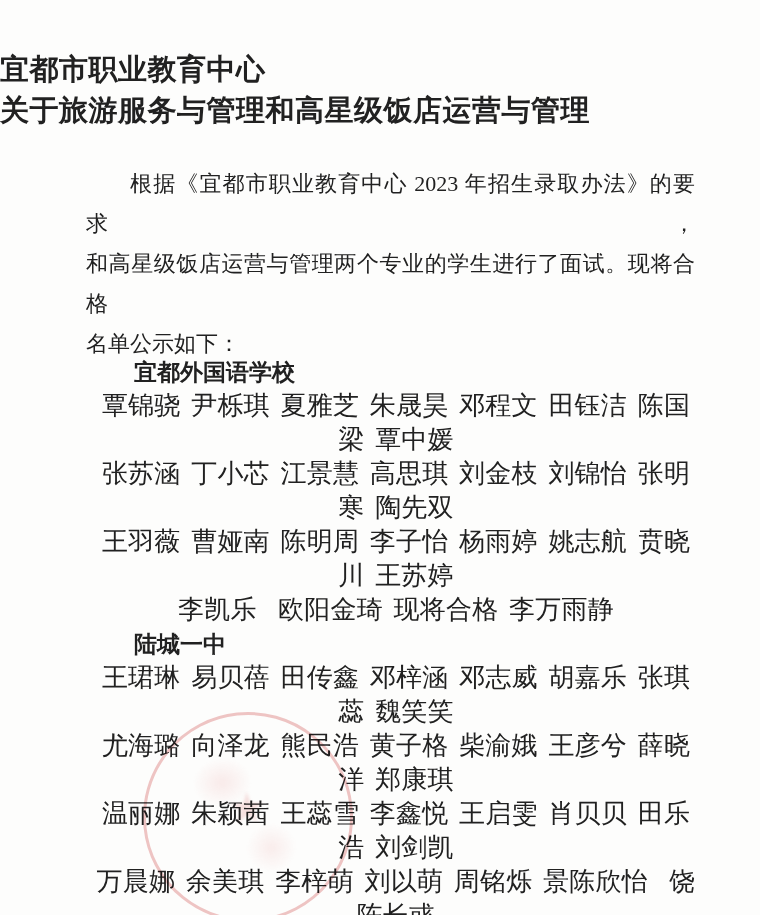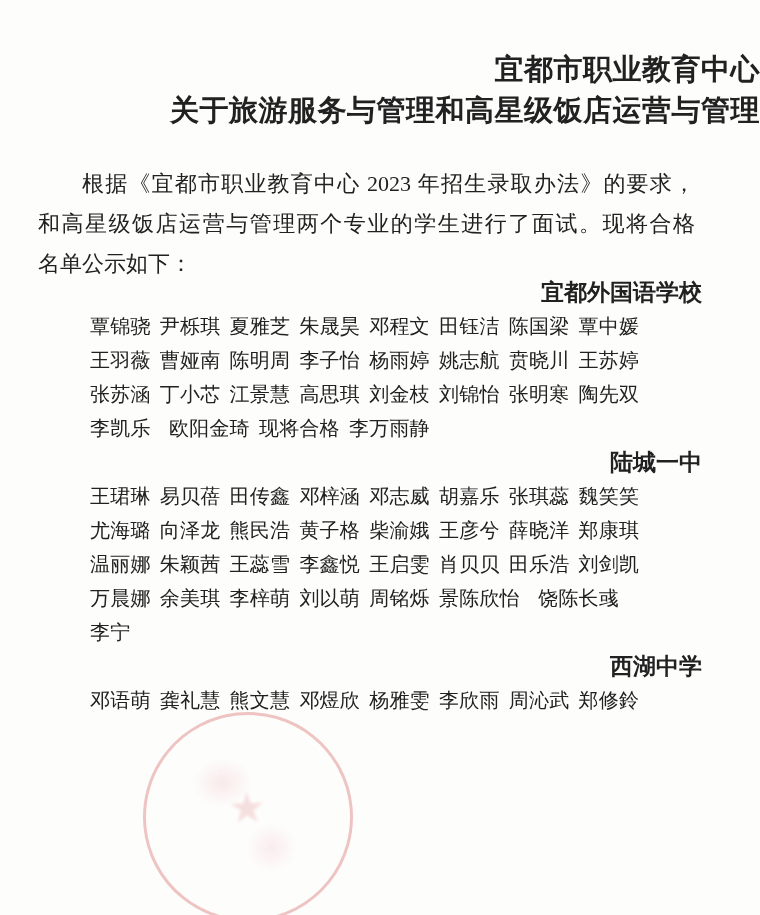--- a/index.html
+++ b/index.html
@@ -8,55 +8,55 @@
     background:#fdfdfc;
     font-family:"Liberation Serif","DejaVu Serif",serif;
     color:#212121;
     overflow:hidden;
   }
   .page{position:relative;width:760px;height:915px;overflow:hidden;}
 
   
   .title-block{
     padding-top:49px;
-    text-align:right;
+    text-align:left;
     font-weight:bold;
     font-size:29px;
     line-height:41px;
     letter-spacing:0.5px;
   }
 
   
   .para{
-    margin:33px 65px 0 38px;
+    margin:33px 65px 0 86px;
     font-size:22px;
     line-height:40px;
   }
   .para-line{min-height:40px;}
   .para-line.fill{text-align:justify;text-align-last:justify;}
   .para-line.indent{text-indent:44px;}
 
   
   .name-area{
     margin:-9px 58px 0 90px;
   }
   .school-header{
     font-family:"Liberation Sans","DejaVu Sans",sans-serif;
     font-weight:bold;
     font-size:23px;
     line-height:34px;
     padding-left:44px;
-    text-align:right;
   }
   .name-line{
-    font-size:20px;
+    font-size:26px;
     line-height:34px;
     white-space:pre-wrap;
     word-spacing:4px;
     letter-spacing:0.2px;
+    text-align:center;
   }
 
   
   .seal{
     position:absolute;
     left:143px;top:712px;
     width:204px;height:204px;
     border-radius:50%;
     border:3px solid rgba(213,92,92,0.35);
     transform:rotate(-6deg);
@@ -95,22 +95,22 @@
   <div class="para">
     <div class="para-line indent fill">根据《宜都市职业教育中心 2023 年招生录取办法》的要求，</div>
     <div class="para-line fill">和高星级饭店运营与管理两个专业的学生进行了面试。现将合格</div>
     <div class="para-line">名单公示如下：</div>
   </div>
 
   <div class="name-area">
 
     <div class="school-header">宜都外国语学校</div>
     <div class="name-line">覃锦骁 尹栎琪 夏雅芝 朱晟昊 邓程文 田钰洁 陈国梁 覃中媛</div>
+    <div class="name-line">张苏涵 丁小芯 江景慧 高思琪 刘金枝 刘锦怡 张明寒 陶先双</div>
     <div class="name-line">王羽薇 曹娅南 陈明周 李子怡 杨雨婷 姚志航 贲晓川 王苏婷</div>
-    <div class="name-line">张苏涵 丁小芯 江景慧 高思琪 刘金枝 刘锦怡 张明寒 陶先双</div>
     <div class="name-line">李凯乐  欧阳金琦 现将合格 李万雨静</div>
 
     <div class="school-header">陆城一中</div>
     <div class="name-line">王珺琳 易贝蓓 田传鑫 邓梓涵 邓志威 胡嘉乐 张琪蕊 魏笑笑</div>
     <div class="name-line">尤海璐 向泽龙 熊民浩 黄子格 柴渝娥 王彦兮 薛晓洋 郑康琪</div>
     <div class="name-line">温丽娜 朱颖茜 王蕊雪 李鑫悦 王启雯 肖贝贝 田乐浩 刘剑凯</div>
     <div class="name-line">万晨娜 余美琪 李梓萌 刘以萌 周铭烁 景陈欣怡  饶陈长彧</div>
     <div class="name-line">李宁</div>
 
     <div class="school-header">西湖中学</div>

